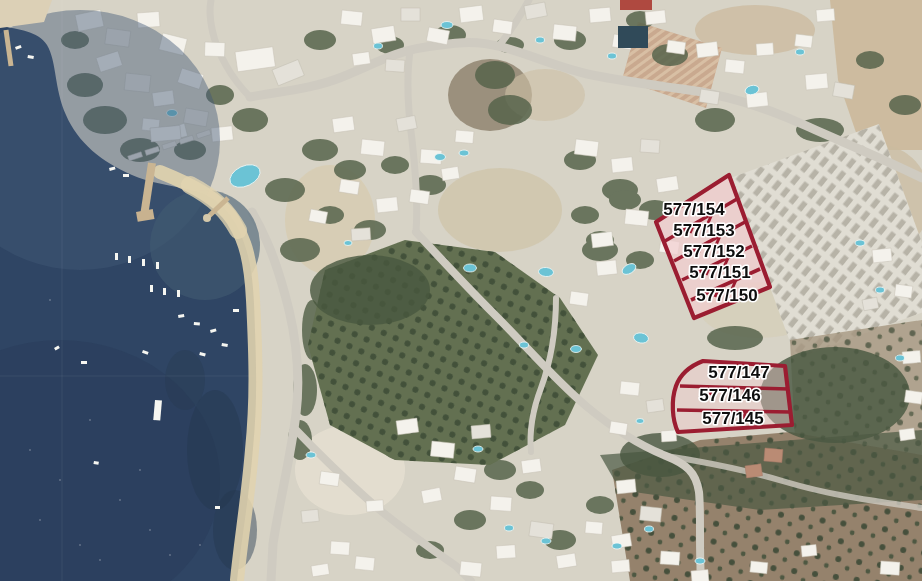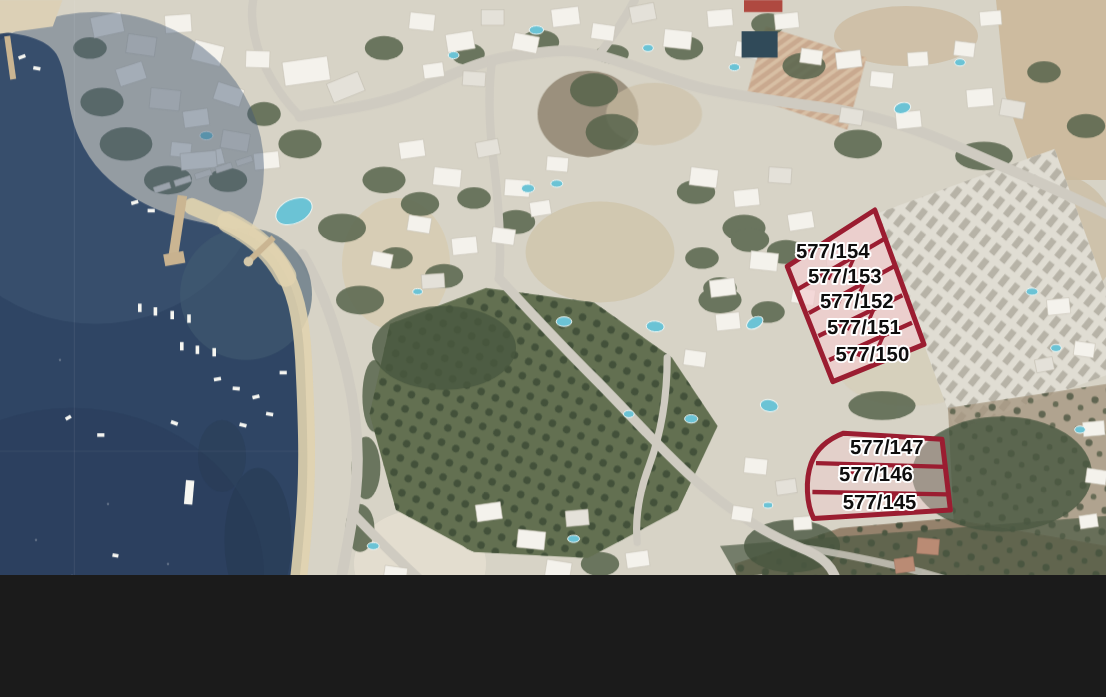--- a/index.html
+++ b/index.html
@@ -1,16 +1,16 @@
 <!DOCTYPE html>
 <html style="--parcel_outline: #9b1d31; --parcel_fill: #f2cdd0; --sea: #2e4566; --land: #d7d3c5; --road: #cfcbc0; --pool: #66c4d8; --vegetation: #57644b; --beach: #e2d3ac; --scrub: #96826a; --orchard: #62704f;"><head>
 <meta charset="utf-8">
 <style>
   html,body{margin:0;padding:0;background:#1b1b1b;}
-  .screen{position:relative;width:922px;height:479px;overflow:hidden;background:#d7d3c5;
+  .screen{position:relative;width:922px;height:581px;overflow:hidden;background:#d7d3c5;
           font-family:"Liberation Sans",sans-serif;text-align:right;}
   svg{display:block}
   .terrain{filter:blur(.45px) saturate(.93);}
   
   .b {fill:#f4f2ec;stroke:#c8c3b5;stroke-width:.5;}
   .b2{fill:#e4e1d8;stroke:#c2bdb0;stroke-width:.5;}
   .bt{fill:#bd8a72;stroke:#a87a64;stroke-width:.5;}
   .g {fill:var(--vegetation);}
   .road{stroke:var(--road);fill:none;stroke-linecap:round;}
   .pool{fill:var(--pool);stroke:#f0f7f5;stroke-width:.8;}

